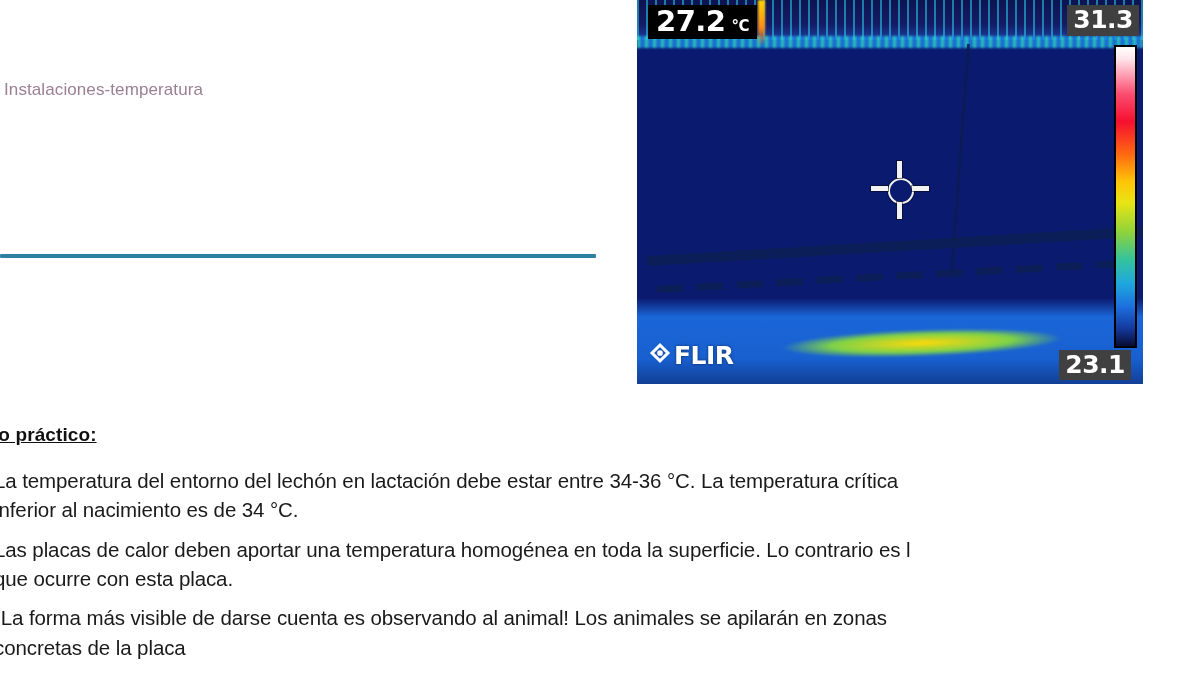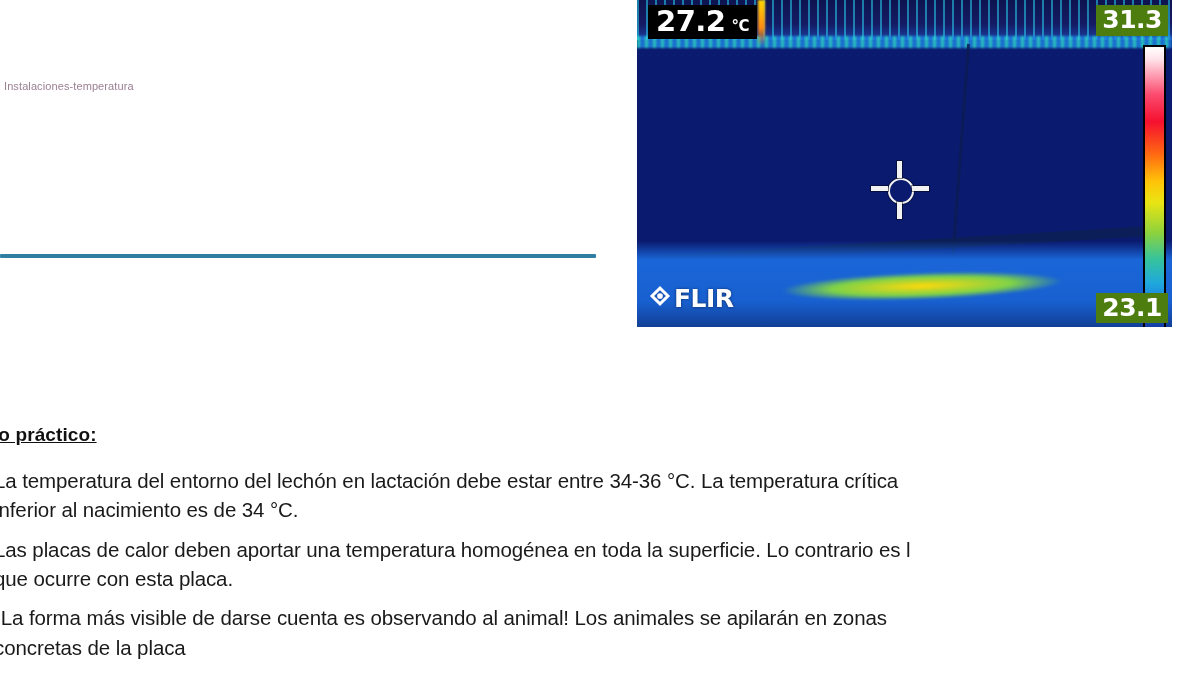--- a/index.html
+++ b/index.html
@@ -14,21 +14,21 @@
     overflow: hidden;
     font-family: "Liberation Sans", sans-serif;
     background: #ffffff;
   }
 
   
   .slide-subtitle {
     position: absolute;
     left: 4px;
     top: 80px;
-    font-size: 11px;
+    font-size: 17px;
     letter-spacing: 0.1px;
     color: #9b7f92;
     font-family: "Liberation Sans", sans-serif;
     white-space: nowrap;
   }
   .accent-rule {
     position: absolute;
     left: 0px;
     top: 254px;
     width: 596px;
@@ -62,24 +62,23 @@
     white-space: pre-line;
     letter-spacing: -0.1px;
   }
 
   
   .thermal {
     position: absolute;
     left: 637px;
     top: 0px;
     width: 506px;
-    height: 327px;
+    height: 384px;
     overflow: hidden;
     background: #0a1a6e;
-    padding-left: 29px;
   }
   .thermal-canvas {
     position: absolute;
     inset: 0;
     
     background:
       
       radial-gradient(ellipse 70px 42px at 165px 282px,
         #ffffff 0%, #ffd9e2 36%, #f8375f 66%, rgba(248,55,95,0) 78%),
       
@@ -215,31 +214,31 @@
     display: flex;
     align-items: baseline;
     gap: 6px;
   }
   .readout-temp .unit {
     font-size: 15px;
     font-weight: bold;
   }
   .scale-max, .scale-min {
     position: absolute;
-    background: #4d7c0f;
+    background: #404040;
     color: #ffffff;
     font-size: 25px;
     font-weight: bold;
     font-family: "DejaVu Sans", sans-serif;
     letter-spacing: -0.5px;
     padding: 1px 6px 2px 6px;
     line-height: 1.1;
   }
   .scale-max { right: 4px; top: 5px; }
-  .scale-min { right: 4px; bottom: 4px; }
+  .scale-min { right: 12px; bottom: 4px; }
 
   
   .colorbar {
     position: absolute;
     right: 6px;
     top: 45px;
     width: 19px;
     height: 299px;
     border: 2px solid #000000;
     background: linear-gradient(180deg,

